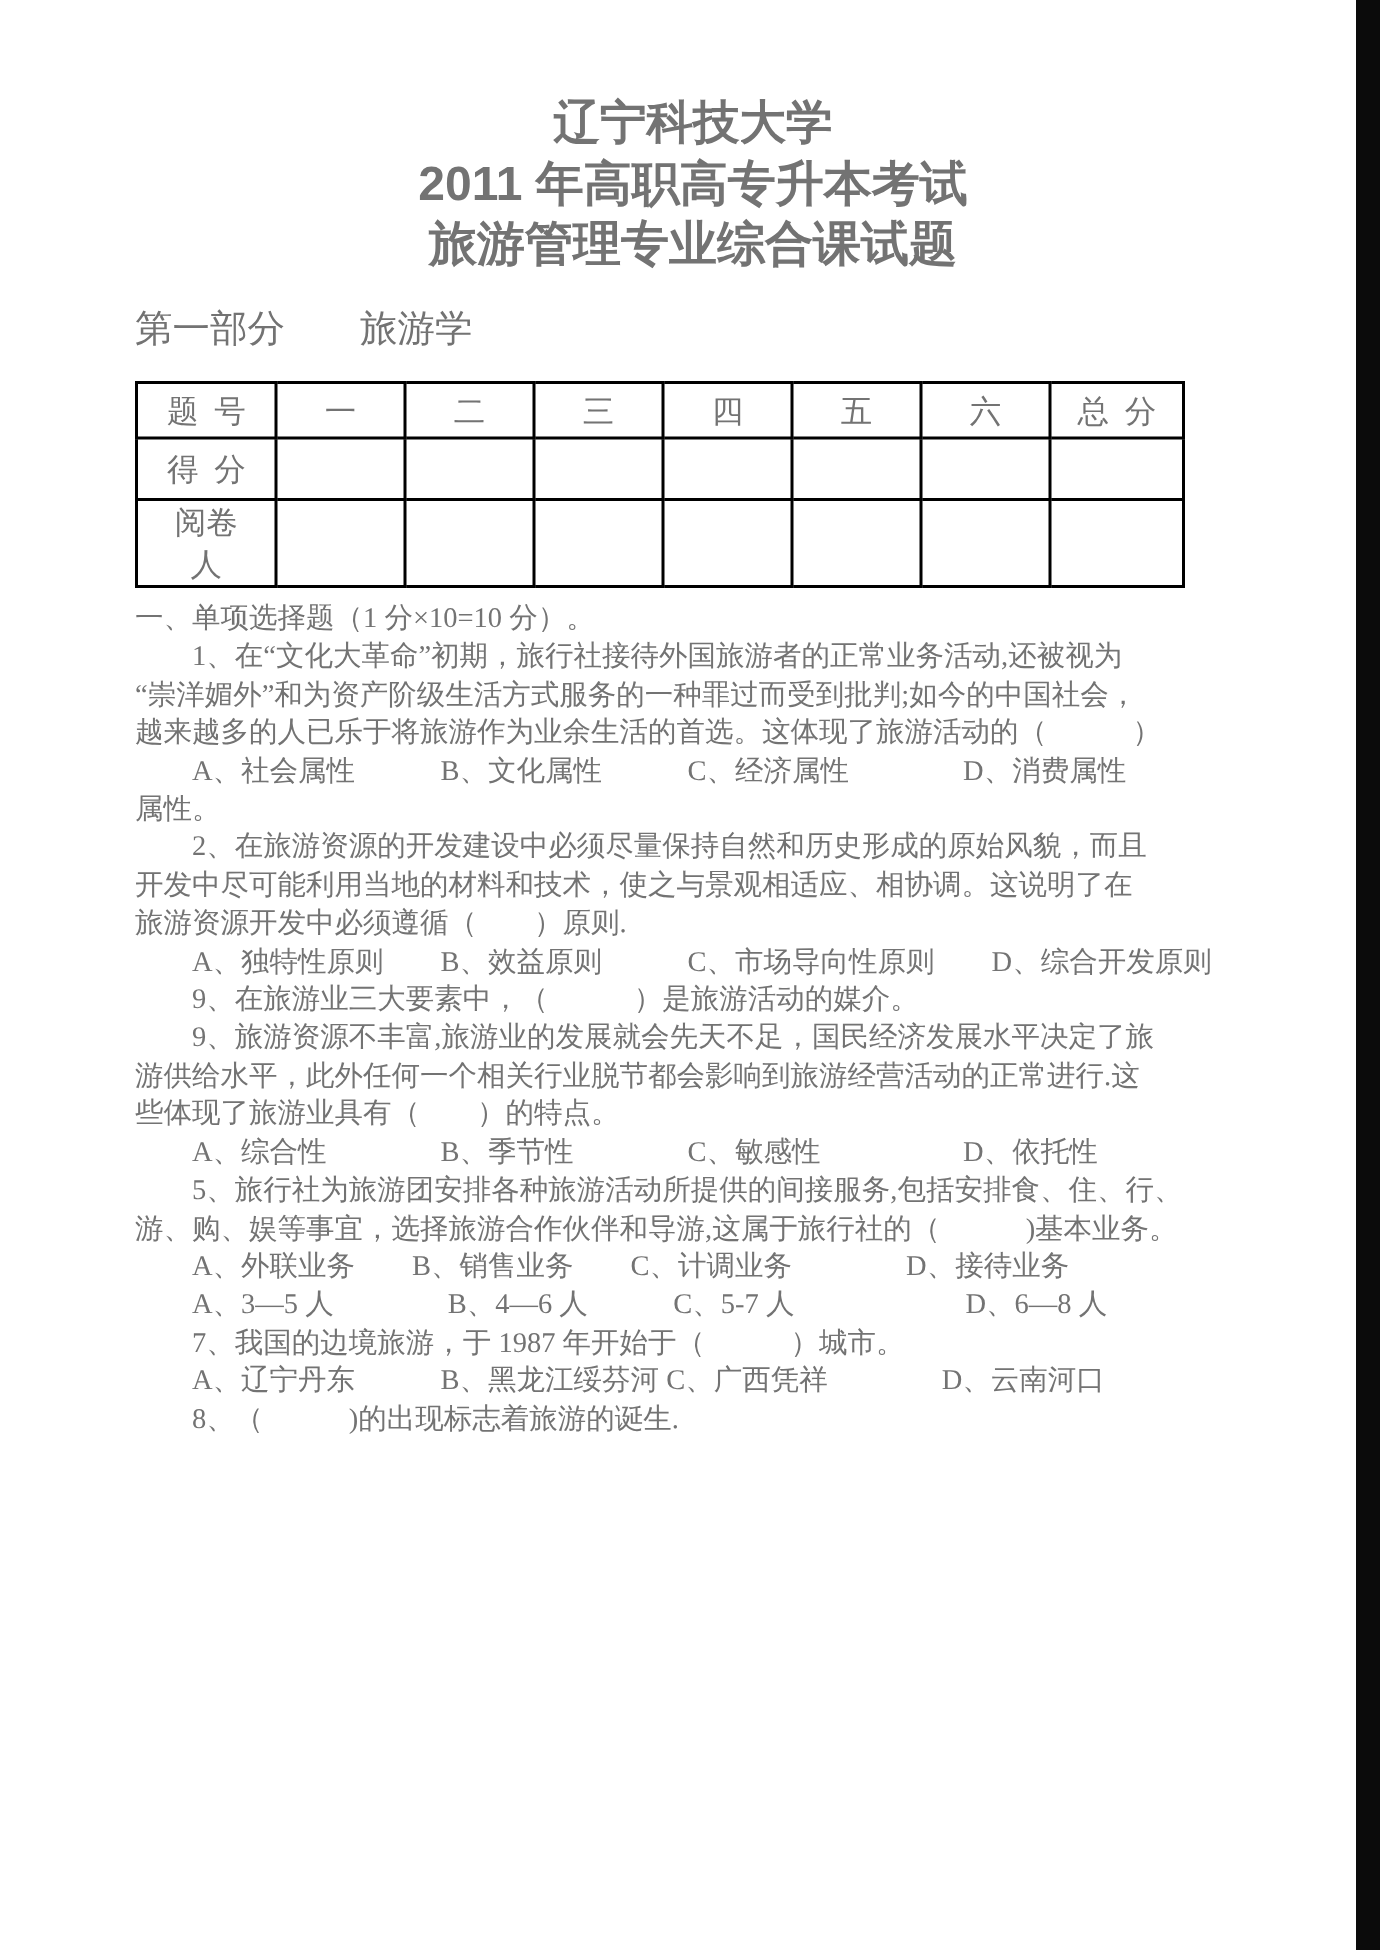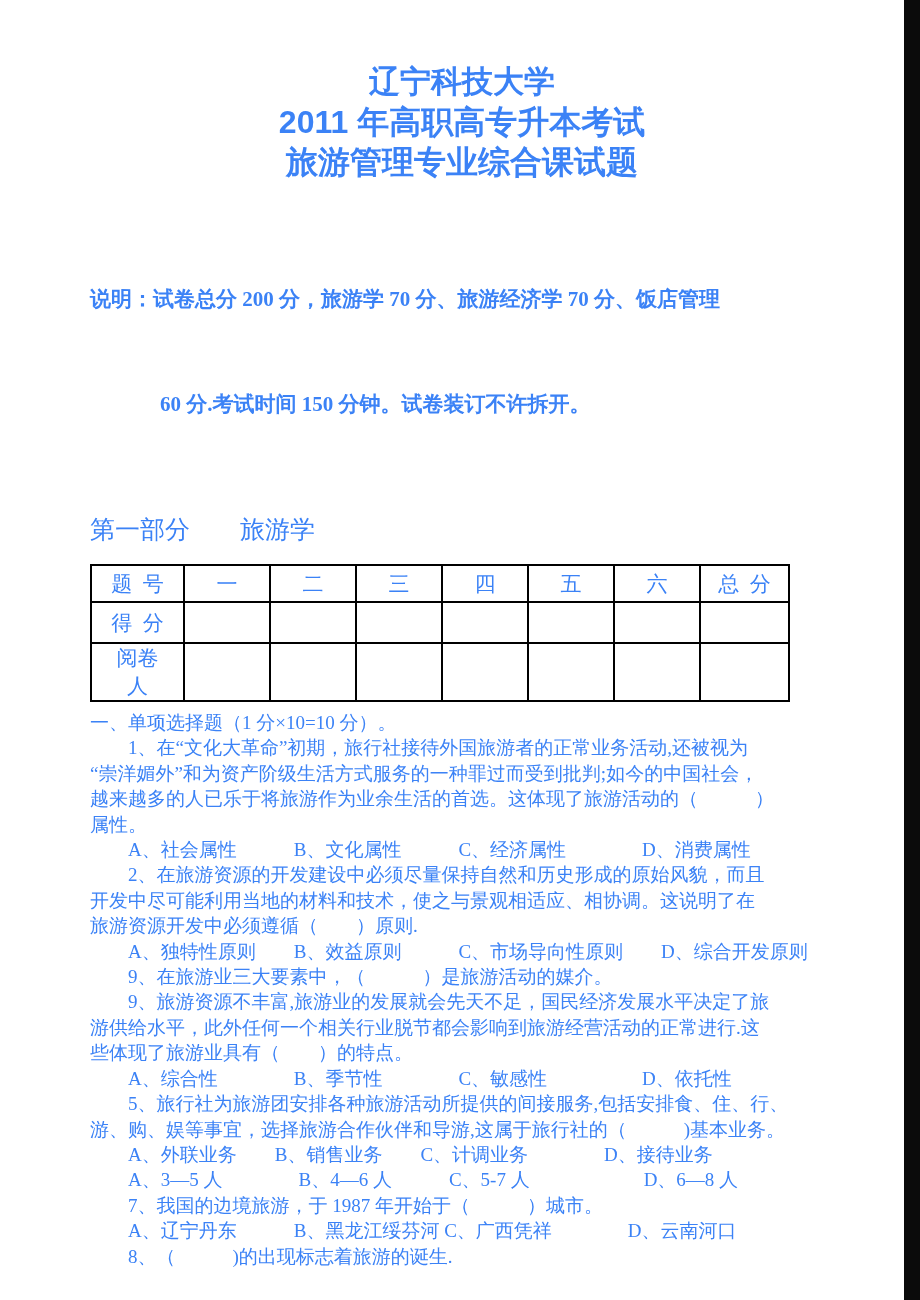--- a/index.html
+++ b/index.html
@@ -1,21 +1,21 @@
 <!DOCTYPE html>
 <html><head>
 <meta charset="utf-8">
 <style>
   * { margin:0; padding:0; box-sizing:border-box; }
   html,body { background:#e8e8e8; }
   .page {
     position:relative;
     width:920px; height:1300px;
     background:#ffffff;
-    color:#3b82f6;
+    color:#737373;
     font-family:"Liberation Serif", serif;
     overflow:hidden;
     margin:0 auto;
   }
   .right-strip {
     position:absolute; top:0; right:0;
     width:16px; height:1300px;
     background:#0b0b0b;
   }
   .content {
@@ -85,24 +85,20 @@
 <body>
 
 <div class="page">
 
   <div class="content">
 
     <div class="title1">辽宁科技大学</div>
     <div class="title2">2011 年高职高专升本考试</div>
     <div class="title3">旅游管理专业综合课试题</div>
 
-    <div class="notes">
-      <div class="note-line1">说明：试卷总分 200 分，旅游学 70 分、旅游经济学 70 分、饭店管理</div>
-      <div class="note-line2">60 分.考试时间 150 分钟。试卷装订不许拆开。</div>
-    </div>
 
     <div class="section-heading">第一部分　　旅游学</div>
 
     <table class="score-table">
       <colgroup>
         <col class="c-label">
           <col class="c-num">
           <col class="c-num">
           <col class="c-num">
         <col class="c-num">
@@ -142,22 +138,22 @@
         <td></td>
       </tr>
     </tbody>
       </table>
 
     <div class="body-lines">
         <div class="body-line">一、单项选择题（1 分×10=10 分）。</div>
         <div class="body-line">　　1、在“文化大革命”初期，旅行社接待外国旅游者的正常业务活动,还被视为</div>
         <div class="body-line">“崇洋媚外”和为资产阶级生活方式服务的一种罪过而受到批判;如今的中国社会，</div>
         <div class="body-line">越来越多的人已乐于将旅游作为业余生活的首选。这体现了旅游活动的（　　　）</div>
+        <div class="body-line">　　A、社会属性　　　B、文化属性　　　C、经济属性　　　　D、消费属性</div>
         <div class="body-line">属性。</div>
-        <div class="body-line">　　A、社会属性　　　B、文化属性　　　C、经济属性　　　　D、消费属性</div>
         <div class="body-line">　　2、在旅游资源的开发建设中必须尽量保持自然和历史形成的原始风貌，而且</div>
         <div class="body-line">开发中尽可能利用当地的材料和技术，使之与景观相适应、相协调。这说明了在</div>
         <div class="body-line">旅游资源开发中必须遵循（　　）原则.</div>
         <div class="body-line">　　A、独特性原则　　B、效益原则　　　C、市场导向性原则　　D、综合开发原则</div>
         <div class="body-line">　　9、在旅游业三大要素中，（　　　）是旅游活动的媒介。</div>
         <div class="body-line">　　9、旅游资源不丰富,旅游业的发展就会先天不足，国民经济发展水平决定了旅</div>
         <div class="body-line">游供给水平，此外任何一个相关行业脱节都会影响到旅游经营活动的正常进行.这</div>
         <div class="body-line">些体现了旅游业具有（　　）的特点。</div>
         <div class="body-line">　　A、综合性　　　　B、季节性　　　　C、敏感性　　　　　D、依托性</div>
         <div class="body-line">　　5、旅行社为旅游团安排各种旅游活动所提供的间接服务,包括安排食、住、行、</div>

